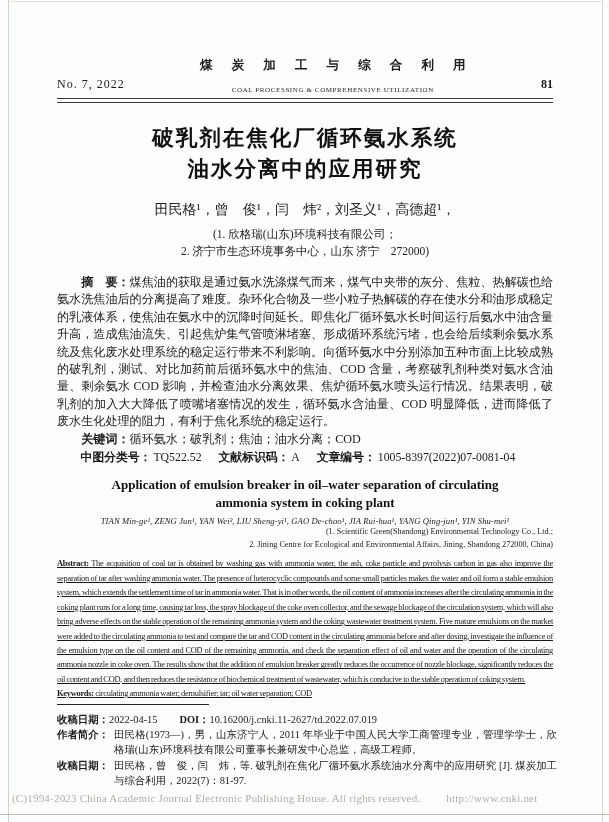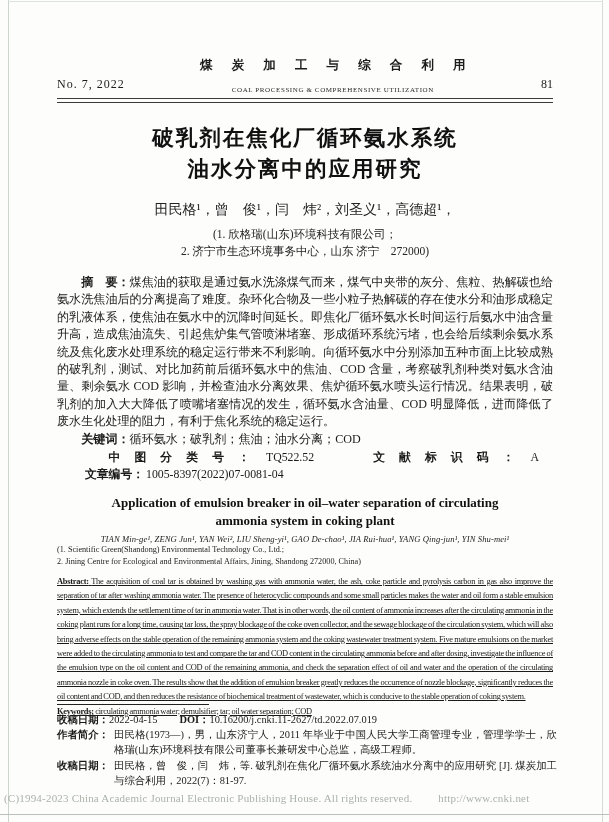--- a/index.html
+++ b/index.html
@@ -21,60 +21,60 @@
   .bottom-rule{position:absolute;left:0;top:814px;width:609px;height:1px;background:#b9c1b9;}
 
   .content{position:absolute;left:57px;top:57px;width:496px;}
 
   
   .hdr{display:flex;align-items:flex-end;justify-content:space-between;}
   .hdr-issue{font-size:12px;letter-spacing:1px;padding-bottom:2px;}
   .hdr-center{text-align:center;flex:1;}
   .hdr-cn{font-size:12.5px;font-weight:bold;letter-spacing:8px;text-indent:8px;}
   .hdr-en{font-size:7px;letter-spacing:0.6px;color:#2a2a2a;margin-top:12px;}
-  .hdr-page{font-size:12px;padding-bottom:2px;}
+  .hdr-page{font-size:12px;padding-bottom:2px;font-weight:bold;}
   .hdr-rule{margin-top:4px;height:3px;border-top:1.2px solid #3a3a3a;border-bottom:1.2px solid #3a3a3a;}
 
   
   .title-block{margin-top:20px;text-align:center;
     font-family:"Liberation Sans","DejaVu Sans",sans-serif;
     font-weight:bold;font-size:21.5px;line-height:31px;letter-spacing:2px;color:#111;}
   .byline{margin-top:12px;text-align:center;font-size:14px;line-height:25px;color:#222;}
   .affil{margin-top:4px;text-align:center;font-size:11.5px;line-height:17px;color:#222;}
 
   
   .zh-block{margin-top:14px;font-size:12.1px;line-height:17.4px;text-align:justify;color:#1a1a1a;}
   .zh-block p{margin:0;text-indent:2em;}
   .zh-label{font-weight:bold;}
   .zh-meta{margin-top:1px;text-indent:2em;font-size:11.8px;}
   .zh-meta .zh-label{margin-right:2px;}
-  .zh-meta .meta-pair{margin-right:14px;white-space:nowrap;margin-left:28px;}
+  .zh-meta .meta-pair{margin-right:14px;white-space:nowrap;}
 
   
   .en-title{margin-top:10px;text-align:center;font-weight:bold;font-size:13px;line-height:18px;color:#111;}
   .en-authors{margin-top:4px;text-align:center;font-style:italic;font-size:8.6px;letter-spacing:0.1px;color:#222;font-family:Liberation Serif, serif;}
-  .en-affil{text-align:left;font-size:8.2px;line-height:12.5px;color:#222;}
+  .en-affil{text-align:right;font-size:8.2px;line-height:12.5px;color:#222;}
   .en-abs{margin-top:6px;font-size:8.4px;line-height:14.4px;text-align:justify;
     letter-spacing:-0.25px;word-spacing:-0.5px;color:#1a1a1a;text-decoration:underline;}
   .en-abs p{margin:0;}
   .en-label{font-weight:bold;}
   .en-keywords{margin-top:1px;}
 
   
   .fn-sep{position:absolute;left:57px;top:704px;width:152px;border-top:1.4px solid #222;}
   .fn-block{position:absolute;left:57px;top:712px;width:500px;
     font-size:10.4px;line-height:15.2px;color:#1a1a1a;}
   .fn-line1{white-space:nowrap;}
   .fn-line1 .fn-label{font-weight:bold;}
   .fn-line1 .doi-group{margin-left:22px;}
   .fn-item{position:relative;padding-left:57px;text-align:justify;}
   .fn-item .fn-label{position:absolute;left:0;top:0;font-weight:bold;}
 
   
-  .copyright{position:absolute;left:4px;top:792px;width:590px;
+  .copyright{position:absolute;left:12px;top:792px;width:590px;
     font-size:11px;color:#a9b2a9;letter-spacing:0.2px;white-space:nowrap;}
   .copyright .url{margin-left:26px;}
 </style>
 </head>
 <body>
 
 <div class="paper">
   <div class="edge-left"></div>
   <div class="edge-right"></div>
   <div class="edge-top"></div>

